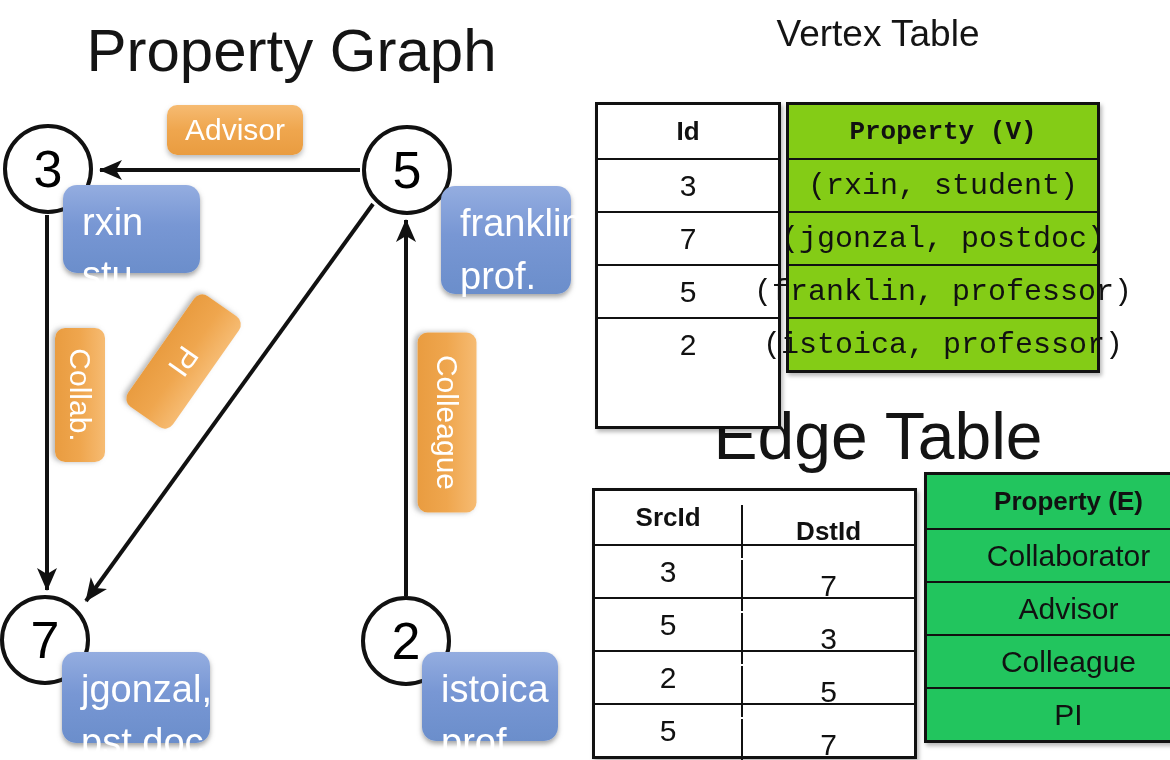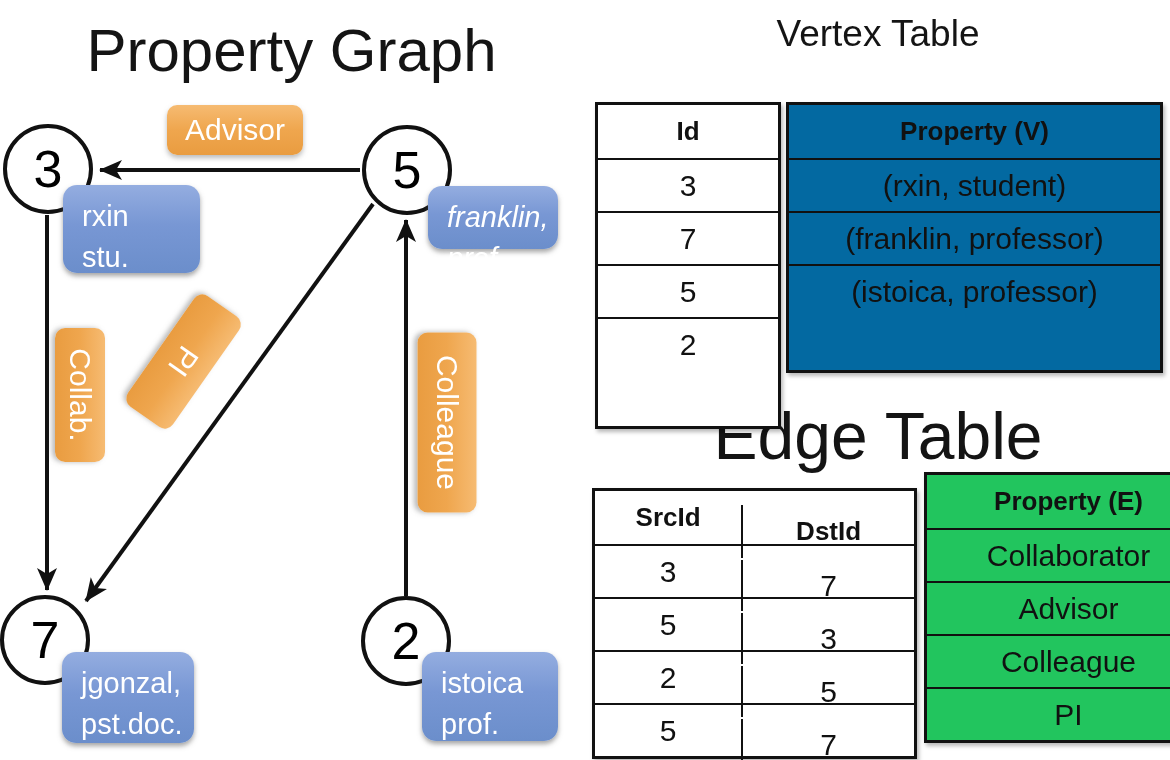--- a/index.html
+++ b/index.html
@@ -16,50 +16,50 @@
   
   #graph-panel{position:absolute;left:0;top:0;width:583px;height:760px;}
   #edge-svg{position:absolute;left:0;top:0;z-index:1;}
   .node{position:absolute;z-index:2;width:90px;height:90px;border-radius:50%;
         border:4px solid #111;background:#fff;box-sizing:border-box;
         display:flex;align-items:center;justify-content:center;
         font-size:52px;font-weight:300;color:#000;}
   .vbox{position:absolute;z-index:3;border-radius:14px;color:#fff;
         background:linear-gradient(180deg,#94ade0 0%,#7897d4 45%,#6b8ecb 100%);
         box-shadow:0 3px 5px rgba(90,90,90,.55);
-        font-size:29px;line-height:1.4;padding:11px 0 0 19px;box-sizing:border-box;}
+        font-size:38px;line-height:1.4;padding:11px 0 0 19px;box-sizing:border-box;}
   .elabel{position:absolute;z-index:3;border-radius:10px;color:#fff;
           background:linear-gradient(180deg,#f6bb72 0%,#efa64e 50%,#e99c40 100%);
           box-shadow:0 3px 5px rgba(120,120,120,.5);
           display:flex;align-items:center;justify-content:center;
           font-size:30px;box-sizing:border-box;}
   #label-advisor{left:167px;top:105px;width:136px;height:50px;}
   #label-collab{left:13px;top:370px;width:134px;height:50px;transform:rotate(90deg);}
   #label-colleague{left:357px;top:393px;width:180px;height:59px;transform:rotate(90deg);}
   #label-pi{left:116px;top:334px;width:135px;height:55px;transform:rotate(125deg);}
   #node-3{left:3px;top:124px;}
   #node-5{left:362px;top:125px;}
   #node-7{left:0px;top:595px;}
   #node-2{left:361px;top:596px;}
   #vbox-3{left:63px;top:185px;width:137px;height:88px;}
-  #vbox-5{left:428px;top:186px;width:130px;height:63px;font-style:italic;}
-  #vbox-7{left:62px;top:652px;width:132px;height:91px;}
+  #vbox-5{left:441px;top:186px;width:130px;height:108px;}
+  #vbox-7{left:62px;top:652px;width:148px;height:91px;}
   #vbox-2{left:422px;top:652px;width:136px;height:89px;}
 
   
   .block{position:absolute;border:3px solid #111;background:#fff;box-sizing:border-box;
          box-shadow:2px 3px 4px rgba(0,0,0,.28);}
   .trow{height:53px;box-sizing:border-box;border-top:2.5px solid #111;
         display:flex;align-items:center;justify-content:center;
         font-size:30px;font-weight:300;white-space:nowrap;}
   .trow:first-child{border-top:none;}
   .hdr{font-weight:bold;font-size:26px;}
   .cell{height:100%;display:flex;align-items:center;justify-content:center;box-sizing:border-box;}
   #vt-id{left:595px;top:102px;width:186px;height:327px;}
-  #vt-prop{left:786px;top:102px;width:377px;height:271px;background:#0369a1;}
+  #vt-prop{left:786px;top:102px;width:314px;height:271px;background:#84cc16;font-family:Liberation Mono, monospace;}
   #et-ids{left:592px;top:488px;width:325px;height:271px;}
   #et-ids .cell-src{width:149px;}
   #et-ids .cell-dst{width:176px;border-left:2.5px solid #111;margin-top:28px;}
   #et-prop{left:924px;top:472px;width:289px;height:271px;background:#22c55e;}
 </style>
 </head>
 <body>
 
 <div id="stage">
 
@@ -127,20 +127,21 @@
   <div id="vt-id" class="block">
     <div class="trow hdr">Id</div>
     <div class="trow">3</div>
     <div class="trow">7</div>
     <div class="trow">5</div>
     <div class="trow">2</div>
   </div>
   <div id="vt-prop" class="block">
     <div class="trow hdr">Property (V)</div>
     <div class="trow">(rxin, student)</div>
+    <div class="trow">(jgonzal, postdoc)</div>
     <div class="trow">(franklin, professor)</div>
     <div class="trow">(istoica, professor)</div>
   </div>
 
   <div id="et-ids" class="block">
     <div class="trow hdr">
       <div class="cell cell-src">SrcId</div>
       <div class="cell cell-dst">DstId</div>
     </div>
     <div class="trow">

